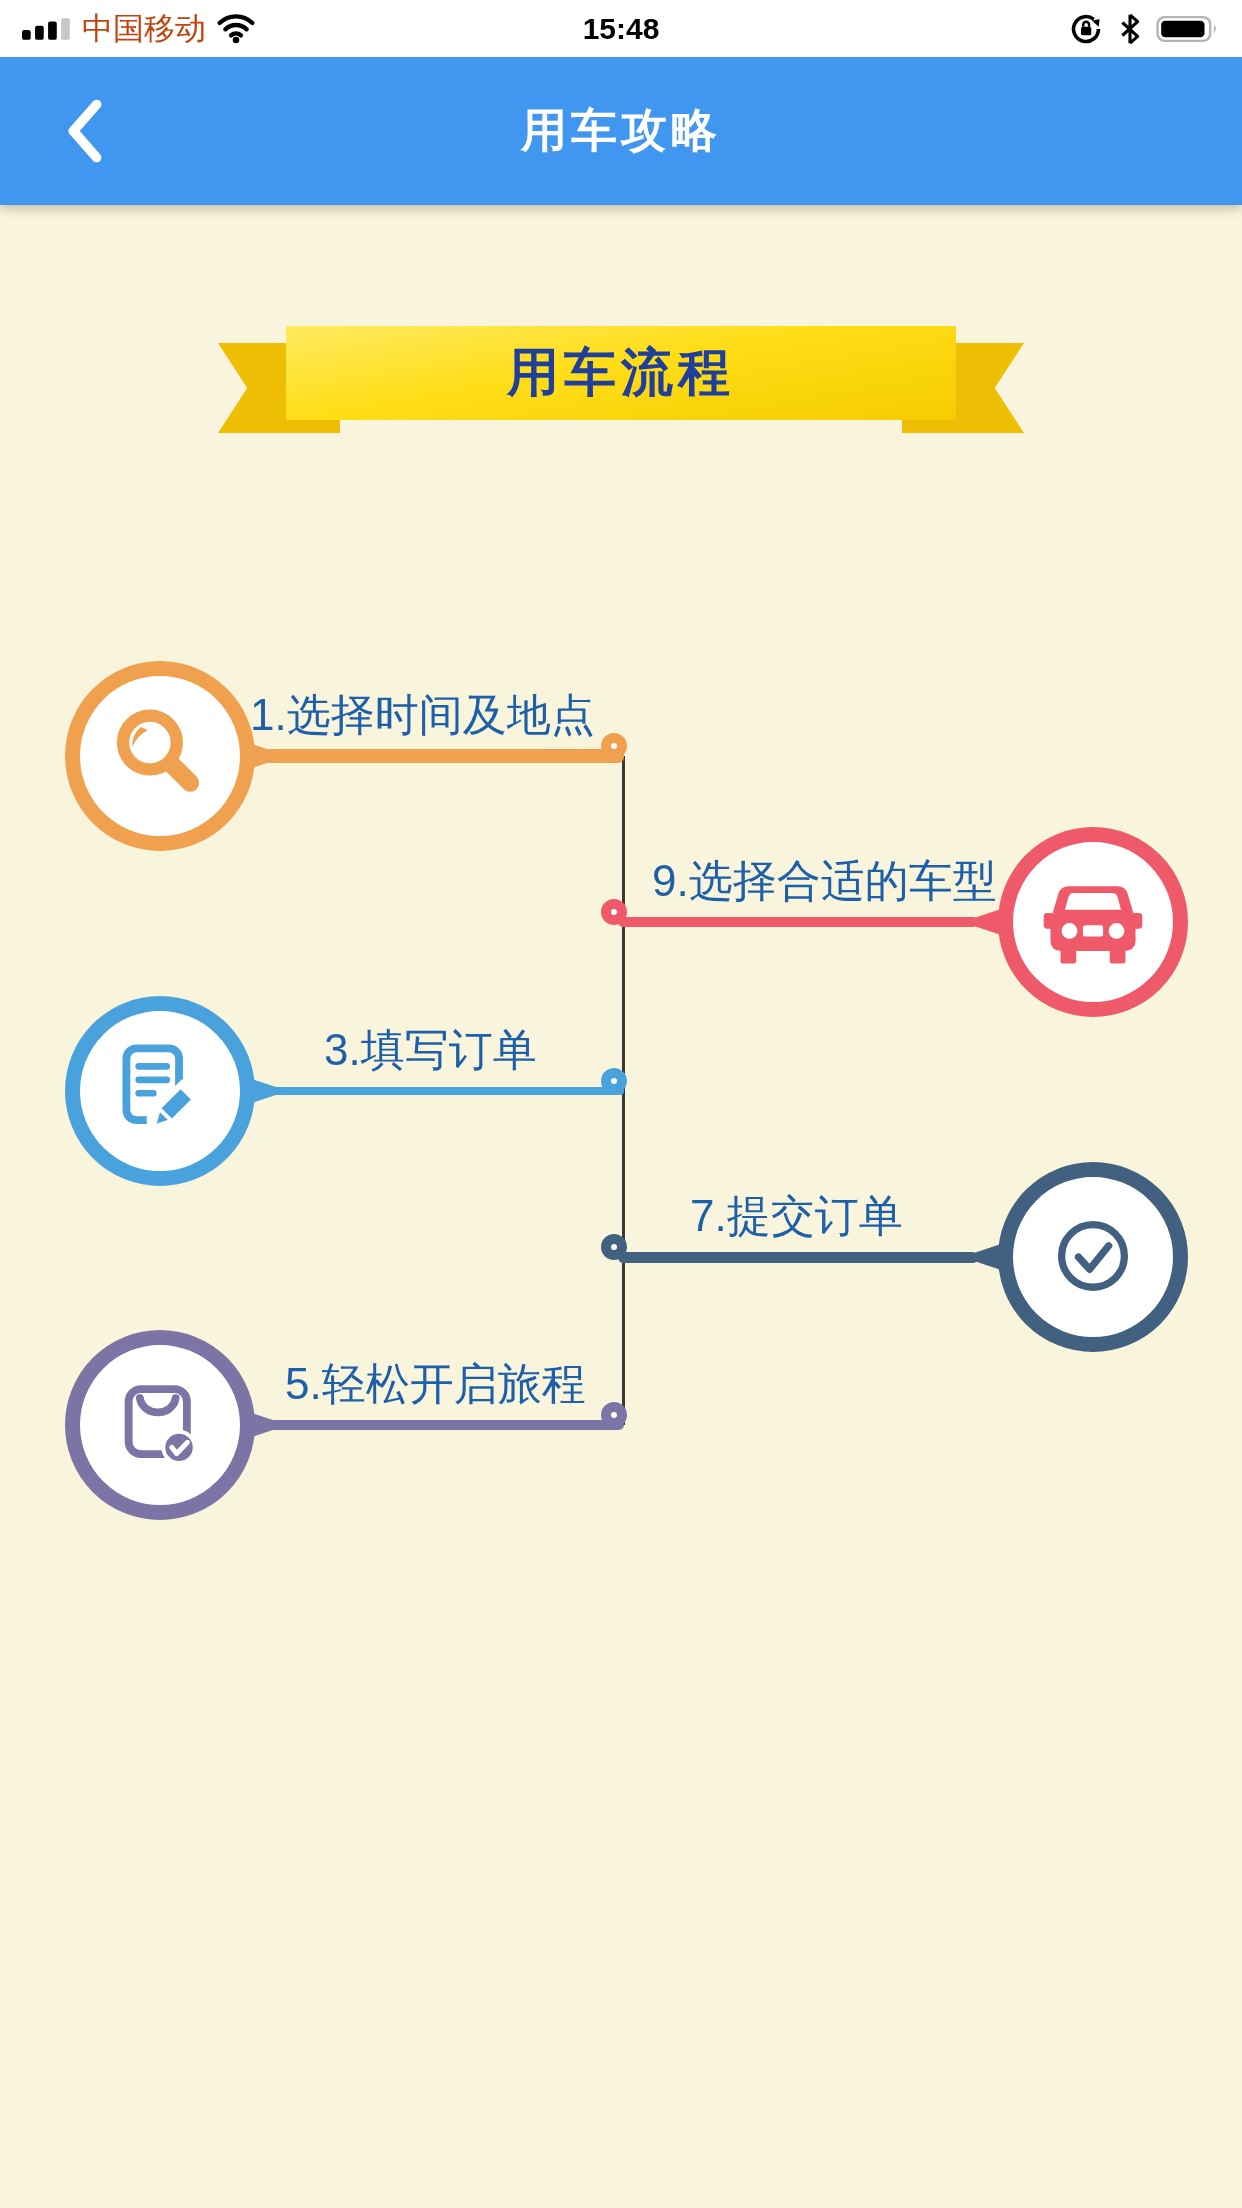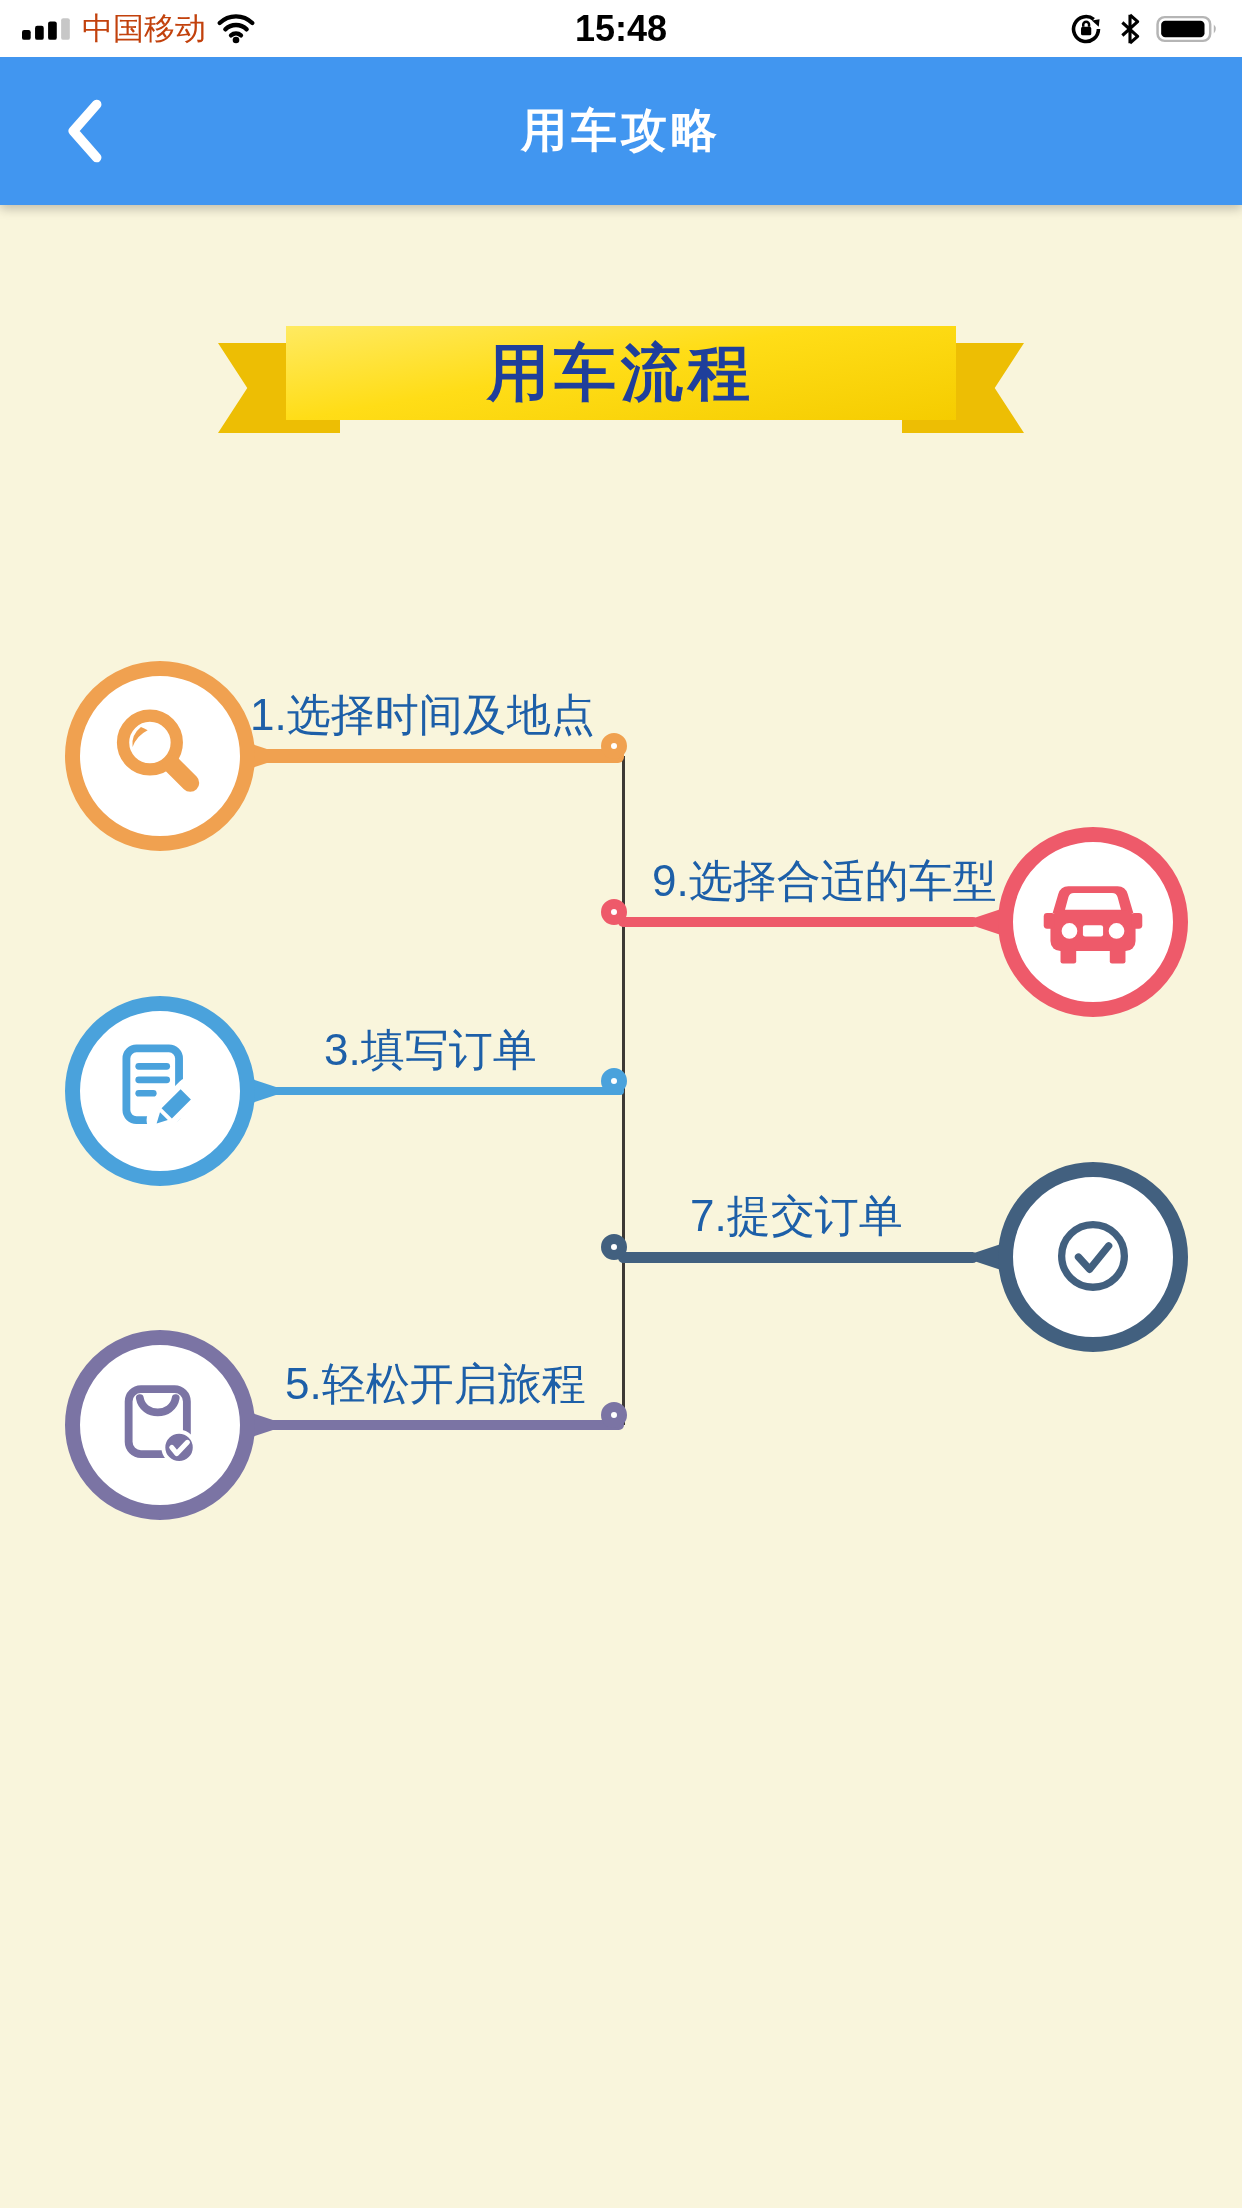--- a/index.html
+++ b/index.html
@@ -4,40 +4,40 @@
 <style>
   * { margin:0; padding:0; box-sizing:border-box; }
   body { background:#ffffff; font-family:"Liberation Sans","DejaVu Sans",sans-serif; }
   .screen { position:relative; width:1242px; height:2208px; background:var(--bg,#F9F5DC); overflow:hidden; }
 
   
   .status-bar { position:absolute; top:0; left:0; width:100%; height:57px; background:#ffffff;
     display:flex; align-items:center; justify-content:space-between; padding:0 22px; z-index:30; }
   .sb-left { display:flex; align-items:center; gap:10px; }
   .carrier { font-size:31px; color:#c2410c; }
-  .sb-time { position:absolute; left:50%; transform:translateX(-50%); font-size:36px; font-weight:600; color:#000; }
+  .sb-time { position:absolute; left:50%; transform:translateX(-50%); font-size:30px; font-weight:600; color:#000; }
   .sb-right { display:flex; align-items:center; gap:14px; }
 
   
   .nav-bar { position:absolute; top:57px; left:0; width:100%; height:148px; background:var(--nav,#4196F0);
     display:flex; align-items:center; justify-content:center; z-index:25;
     box-shadow:0 4px 10px rgba(0,0,0,0.22); }
   .back-btn { position:absolute; left:40px; top:0; height:100%; width:90px; background:none; border:none;
     display:flex; align-items:center; justify-content:center; cursor:pointer; }
   .nav-title { color:#ffffff; font-size:46px; font-weight:bold; letter-spacing:4px; }
 
   
   .banner { position:absolute; left:218px; top:326px; width:806px; height:107px; }
   .tail { position:absolute; top:17px; width:122px; height:90px; background:var(--tail,#EDBE04); }
   .tail-left  { left:0;  clip-path:polygon(0 0,100% 0,100% 100%,0 100%,24% 50%); }
   .tail-right { right:0; clip-path:polygon(0 0,100% 0,76% 50%,100% 100%,0 100%); }
   .band { position:absolute; left:68px; right:68px; top:0; height:94px;
     background:linear-gradient(170deg,#FFEA61 0%,var(--band-top,#FFDD17) 45%,var(--band-bot,#F5CC00) 100%);
     display:flex; align-items:center; justify-content:center; }
-  .band span { font-size:62px; font-weight:bold; color:var(--band-text,#1F3F9B); letter-spacing:5px; }
+  .band span { font-size:52px; font-weight:bold; color:var(--band-text,#1F3F9B); letter-spacing:5px; }
 
   
   .vline { position:absolute; left:622px; top:756px; width:3px; height:669px; background:var(--line,#3D3935); z-index:1; }
 
   .step { position:absolute; top:0; left:0; width:100%; height:0; }
   .s1 { --y:756px;  --thick:14px; }
   .s2 { --y:922px;  --thick:10px; }
   .s3 { --y:1091px; --thick:8px;  }
   .s4 { --y:1257px; --thick:11px; }
   .s5 { --y:1425px; --thick:10px; }

